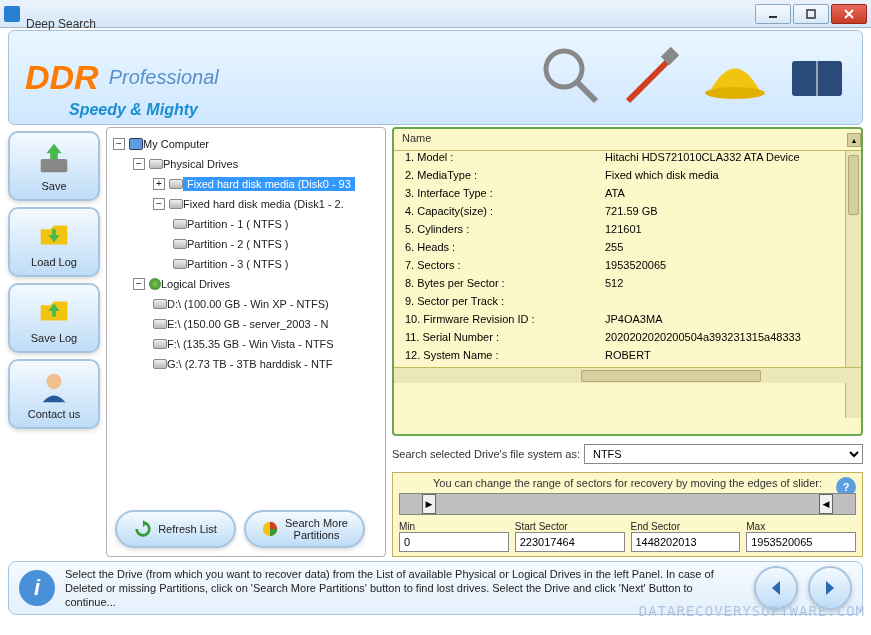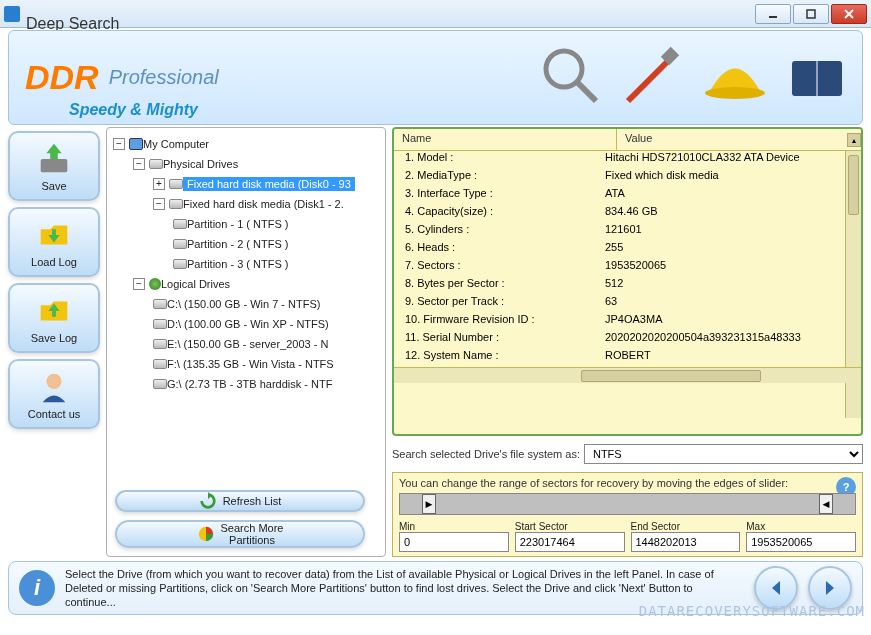--- a/index.html
+++ b/index.html
@@ -1,20 +1,20 @@
 <!DOCTYPE html>
 <html><head>
 <meta charset="utf-8">
 <style>
 * { margin: 0; padding: 0; box-sizing: border-box; font-family: "Segoe UI", Tahoma, sans-serif; font-size: 11px; }
 body { background: #fff; width: 871px; height: 635px; overflow: hidden; }
 
 .titlebar { height: 28px; background: linear-gradient(#eaf3fb, #d6e7f8); border-bottom: 1px solid #a0b8d0; display: flex; align-items: center; padding: 0 4px; }
 .titlebar .app-icon { width: 16px; height: 16px; background: #2a7ed0; border-radius: 2px; margin-right: 6px; }
-.titlebar .title { flex: 1; color: #333; font-size: 16px; margin-top: 20px; }
+.titlebar .title { flex: 1; color: #333; font-size: 12px; margin-top: 20px; }
 .winbtn { width: 36px; height: 20px; border: 1px solid #8aa5c2; background: linear-gradient(#f7fbff,#d9e8f6); margin-left: 2px; display: flex; align-items: center; justify-content: center; border-radius: 2px; cursor: pointer; }
 .winbtn.close { background: linear-gradient(#e86a5c,#c93b26); border-color: #9a2a1a; color:#fff; }
 .winbtn svg { width: 12px; height: 10px; }
 
 .banner { height: 95px; margin: 2px 8px; border: 1px solid #a6c3dd; border-radius: 6px; background: linear-gradient(#eaf6ff,#cfe7ff); display: flex; align-items: center; padding: 0 16px; position: relative; overflow: hidden; }
 .banner .logo-text { font-size: 34px; font-weight: bold; color: #ff7b00; font-style: italic; }
 .banner .prof { font-size: 20px; color: #5a90c9; margin-left: 10px; font-style: italic; }
 .banner .tagline { position: absolute; left: 60px; top: 70px; font-size: 16px; font-style: italic; color: #1a8ed0; font-weight: bold; }
 .banner .deco { position: absolute; right: 10px; top: 10px; display: flex; gap: 12px; }
 .deco-item { width: 70px; height: 70px; }
@@ -30,21 +30,21 @@
 
 .tree-panel { width: 280px; background: #fff; border: 1px solid #b0b0b0; border-radius: 4px; padding: 6px; overflow: hidden; position: relative; }
 .tree { font-size: 11px; color: #222; }
 .tree-node { display: flex; align-items: center; height: 20px; white-space: nowrap; }
 .tree-node .toggle { width: 12px; height: 12px; border: 1px solid #888; display: inline-flex; align-items: center; justify-content: center; font-size: 10px; line-height: 1; margin-right: 4px; cursor: pointer; background:#fff; }
 .tree-node.indent-1 { padding-left: 20px; }
 .tree-node.indent-2 { padding-left: 40px; }
 .tree-node.indent-3 { padding-left: 60px; }
 .tree-node.selected .label { background: #3399ff; color: #fff; padding: 1px 4px; }
 
-.tree-buttons { display: flex; gap: 8px; margin-top: 4px; position: absolute; bottom: 8px; left: 8px; right: 20px; flex-direction: column; }
+.tree-buttons { display: flex; gap: 8px; margin-top: 4px; position: absolute; bottom: 8px; left: 8px; right: 20px; }
 .pill-btn { flex: 1; height: 38px; border: 2px solid #a8c5e0; border-radius: 20px; background: linear-gradient(#f4faff,#bedcf7); display: flex; align-items: center; justify-content: center; gap: 6px; cursor: pointer; font-size: 11px; color: #222; text-align: center; box-shadow: 0 2px 4px rgba(0,0,0,0.15); }
 
 .detail-panel { flex: 1; display: flex; flex-direction: column; gap: 6px; }
 
 .prop-box { flex: 1; border: 2px solid #6aa84f; background: #fdf8c9; border-radius: 4px; position: relative; overflow: hidden; }
 .prop-header { display: flex; background: #fdf8c9; border-bottom: 1px solid #c4b95a; height: 22px; }
 .prop-header .col { padding: 3px 8px; border-right: 1px solid #c4b95a; color: #333; }
 .prop-header .col:first-child { width: 223px; }
 .prop-header .col:last-child { flex: 1; border-right: none; }
 .prop-rows { overflow: hidden; }
@@ -55,21 +55,21 @@
 .hscroll .thumb { position: absolute; left: 40%; top: 2px; height: 12px; width: 180px; background: #d6d0a0; border: 1px solid #b0a870; border-radius: 2px; }
 .vscroll { position: absolute; right: 0; top: 22px; bottom: 16px; width: 16px; background: #ece7b8; border-left: 1px solid #c4b95a; }
 .vscroll .thumb { position: absolute; top: 4px; left: 2px; right: 2px; height: 60px; background: #d6d0a0; border: 1px solid #b0a870; border-radius: 2px; }
 .scroll-arrow { position:absolute; width:14px; height:14px; background:#d6d0a0; border:1px solid #b0a870; font-size:8px; display:flex; align-items:center; justify-content:center; }
 
 .search-row { display: flex; align-items: center; gap: 4px; height: 24px; }
 .search-row .label { color: #333; }
 .search-row select { flex: 1; height: 20px; border: 1px solid #888; background: #fff; padding: 0 4px; }
 
 .slider-box { border: 1px solid #c0b060; background: #fdf8c9; padding: 4px 6px; }
-.slider-msg { color: #333; margin-bottom: 4px; }
+.slider-msg { color: #333; margin-bottom: 4px; text-align: center; }
 .slider-track { height: 22px; background: #bfbfbf; border: 1px solid #888; position: relative; display: flex; align-items: center; }
 .slider-handle { width: 14px; height: 20px; background: #f0f0f0; border: 1px solid #666; display:flex; align-items:center; justify-content:center; font-size:9px; cursor: ew-resize; }
 .slider-handle.left { position: absolute; left: 22px; }
 .slider-handle.right { position: absolute; right: 22px; }
 .slider-help { position: absolute; right: 0; top: 0; width: 20px; height: 20px; border-radius: 50%; background: #5aa0e0; color: #fff; display: flex; align-items: center; justify-content: center; font-weight: bold; cursor: pointer; }
 
 .slider-wrapper { position: relative; }
 
 .sector-row { display: flex; gap: 6px; margin-top: 6px; }
 .sector-col { flex: 1; }
@@ -203,24 +203,20 @@
             <span class="drive-icon"></span>
             <span class="label">Partition - 3 ( NTFS )</span>
           </div>
         <div class="tree-node indent-1">
             <span class="toggle">−</span>
             <span class="globe-icon"></span>
             <span class="label">Logical Drives</span>
           </div>
         <div class="tree-node indent-2">
             <span class="drive-icon"></span>
-            <span class="label">C:\ (150.00 GB - Win 7 - NTFS)</span>
-          </div>
-        <div class="tree-node indent-2">
-            <span class="drive-icon"></span>
             <span class="label">D:\ (100.00 GB - Win XP - NTFS)</span>
           </div>
         <div class="tree-node indent-2">
             <span class="drive-icon"></span>
             <span class="label">E:\ (150.00 GB - server_2003 - N</span>
           </div>
         <div class="tree-node indent-2">
             <span class="drive-icon"></span>
             <span class="label">F:\ (135.35 GB - Win Vista - NTFS</span>
           </div>
@@ -246,58 +242,56 @@
           <span style="white-space:pre-line;line-height:1.1;">Search More
 Partitions</span>
         </div>
       </div>
     </div>
 
     <div class="detail-panel">
       <div class="prop-box">
         <div class="prop-header">
           <div class="col">Name</div>
-          <div class="col">Value</div>
         </div>
         <div class="prop-rows" id="prop-rows">
             <div class="prop-row">
               <div class="name">1. Model :</div>
               <div class="value">Hitachi HDS721010CLA332 ATA Device</div>
             </div>
             <div class="prop-row">
               <div class="name">2. MediaType :</div>
               <div class="value">Fixed which disk media</div>
             </div>
             <div class="prop-row">
               <div class="name">3. Interface Type :</div>
               <div class="value">ATA</div>
             </div>
             <div class="prop-row">
               <div class="name">4. Capacity(size) :</div>
-              <div class="value">834.46 GB</div>
+              <div class="value">721.59 GB</div>
             </div>
             <div class="prop-row">
               <div class="name">5. Cylinders :</div>
               <div class="value">121601</div>
             </div>
             <div class="prop-row">
               <div class="name">6. Heads :</div>
               <div class="value">255</div>
             </div>
             <div class="prop-row">
               <div class="name">7. Sectors :</div>
               <div class="value">1953520065</div>
             </div>
             <div class="prop-row">
               <div class="name">8. Bytes per Sector :</div>
               <div class="value">512</div>
             </div>
             <div class="prop-row">
               <div class="name">9. Sector per Track :</div>
-              <div class="value">63</div>
             </div>
             <div class="prop-row">
               <div class="name">10. Firmware Revision ID :</div>
               <div class="value">JP4OA3MA</div>
             </div>
             <div class="prop-row">
               <div class="name">11. Serial Number :</div>
               <div class="value">2020202020200504a393231315a48333</div>
             </div>
             <div class="prop-row">

